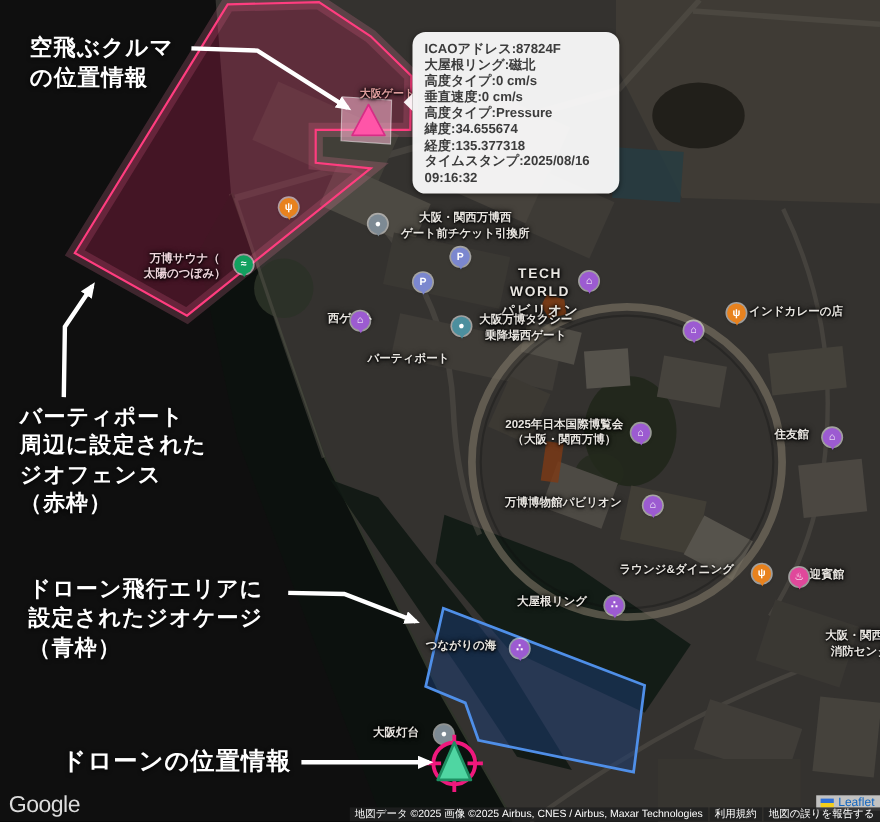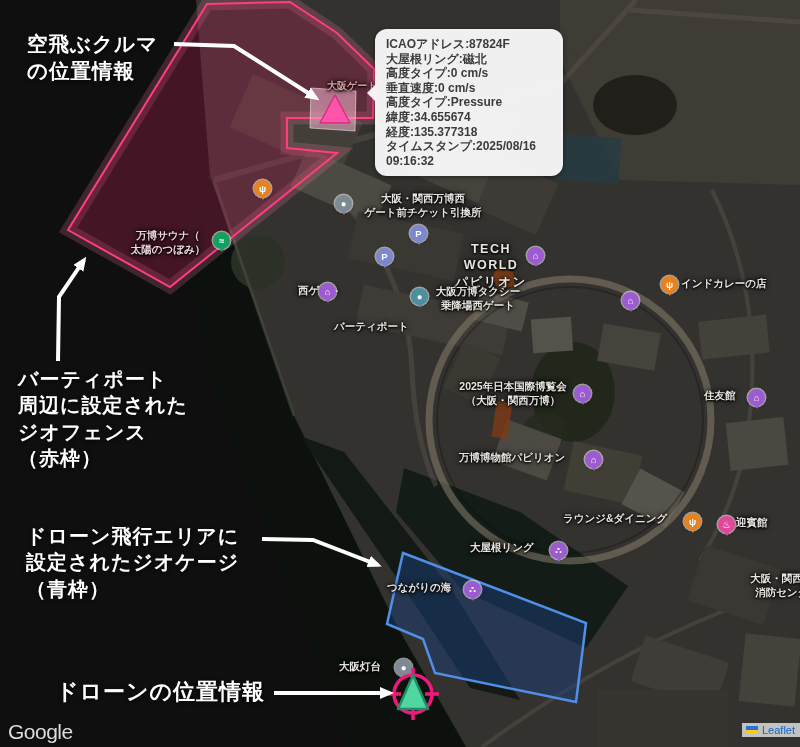--- a/index.html
+++ b/index.html
@@ -222,14 +222,19 @@
     <span>経度:135.377318</span>
     <span>タイムスタンプ:2025/08/16 09:16:32</span>
   </div>
 
 
   <div id="google-logo">Google</div>
   <div id="leaflet-chip">
     <span id="ua-flag"></span>
     <span class="txt">Leaflet</span>
   </div>
+  <div id="attrib">
+    <span class="chip">地図データ ©2025 画像 ©2025 Airbus, CNES / Airbus, Maxar Technologies</span>
+    <span class="chip">利用規約</span>
+    <span class="chip">地図の誤りを報告する</span>
+  </div>
 
 </div>
 
 </body></html>

